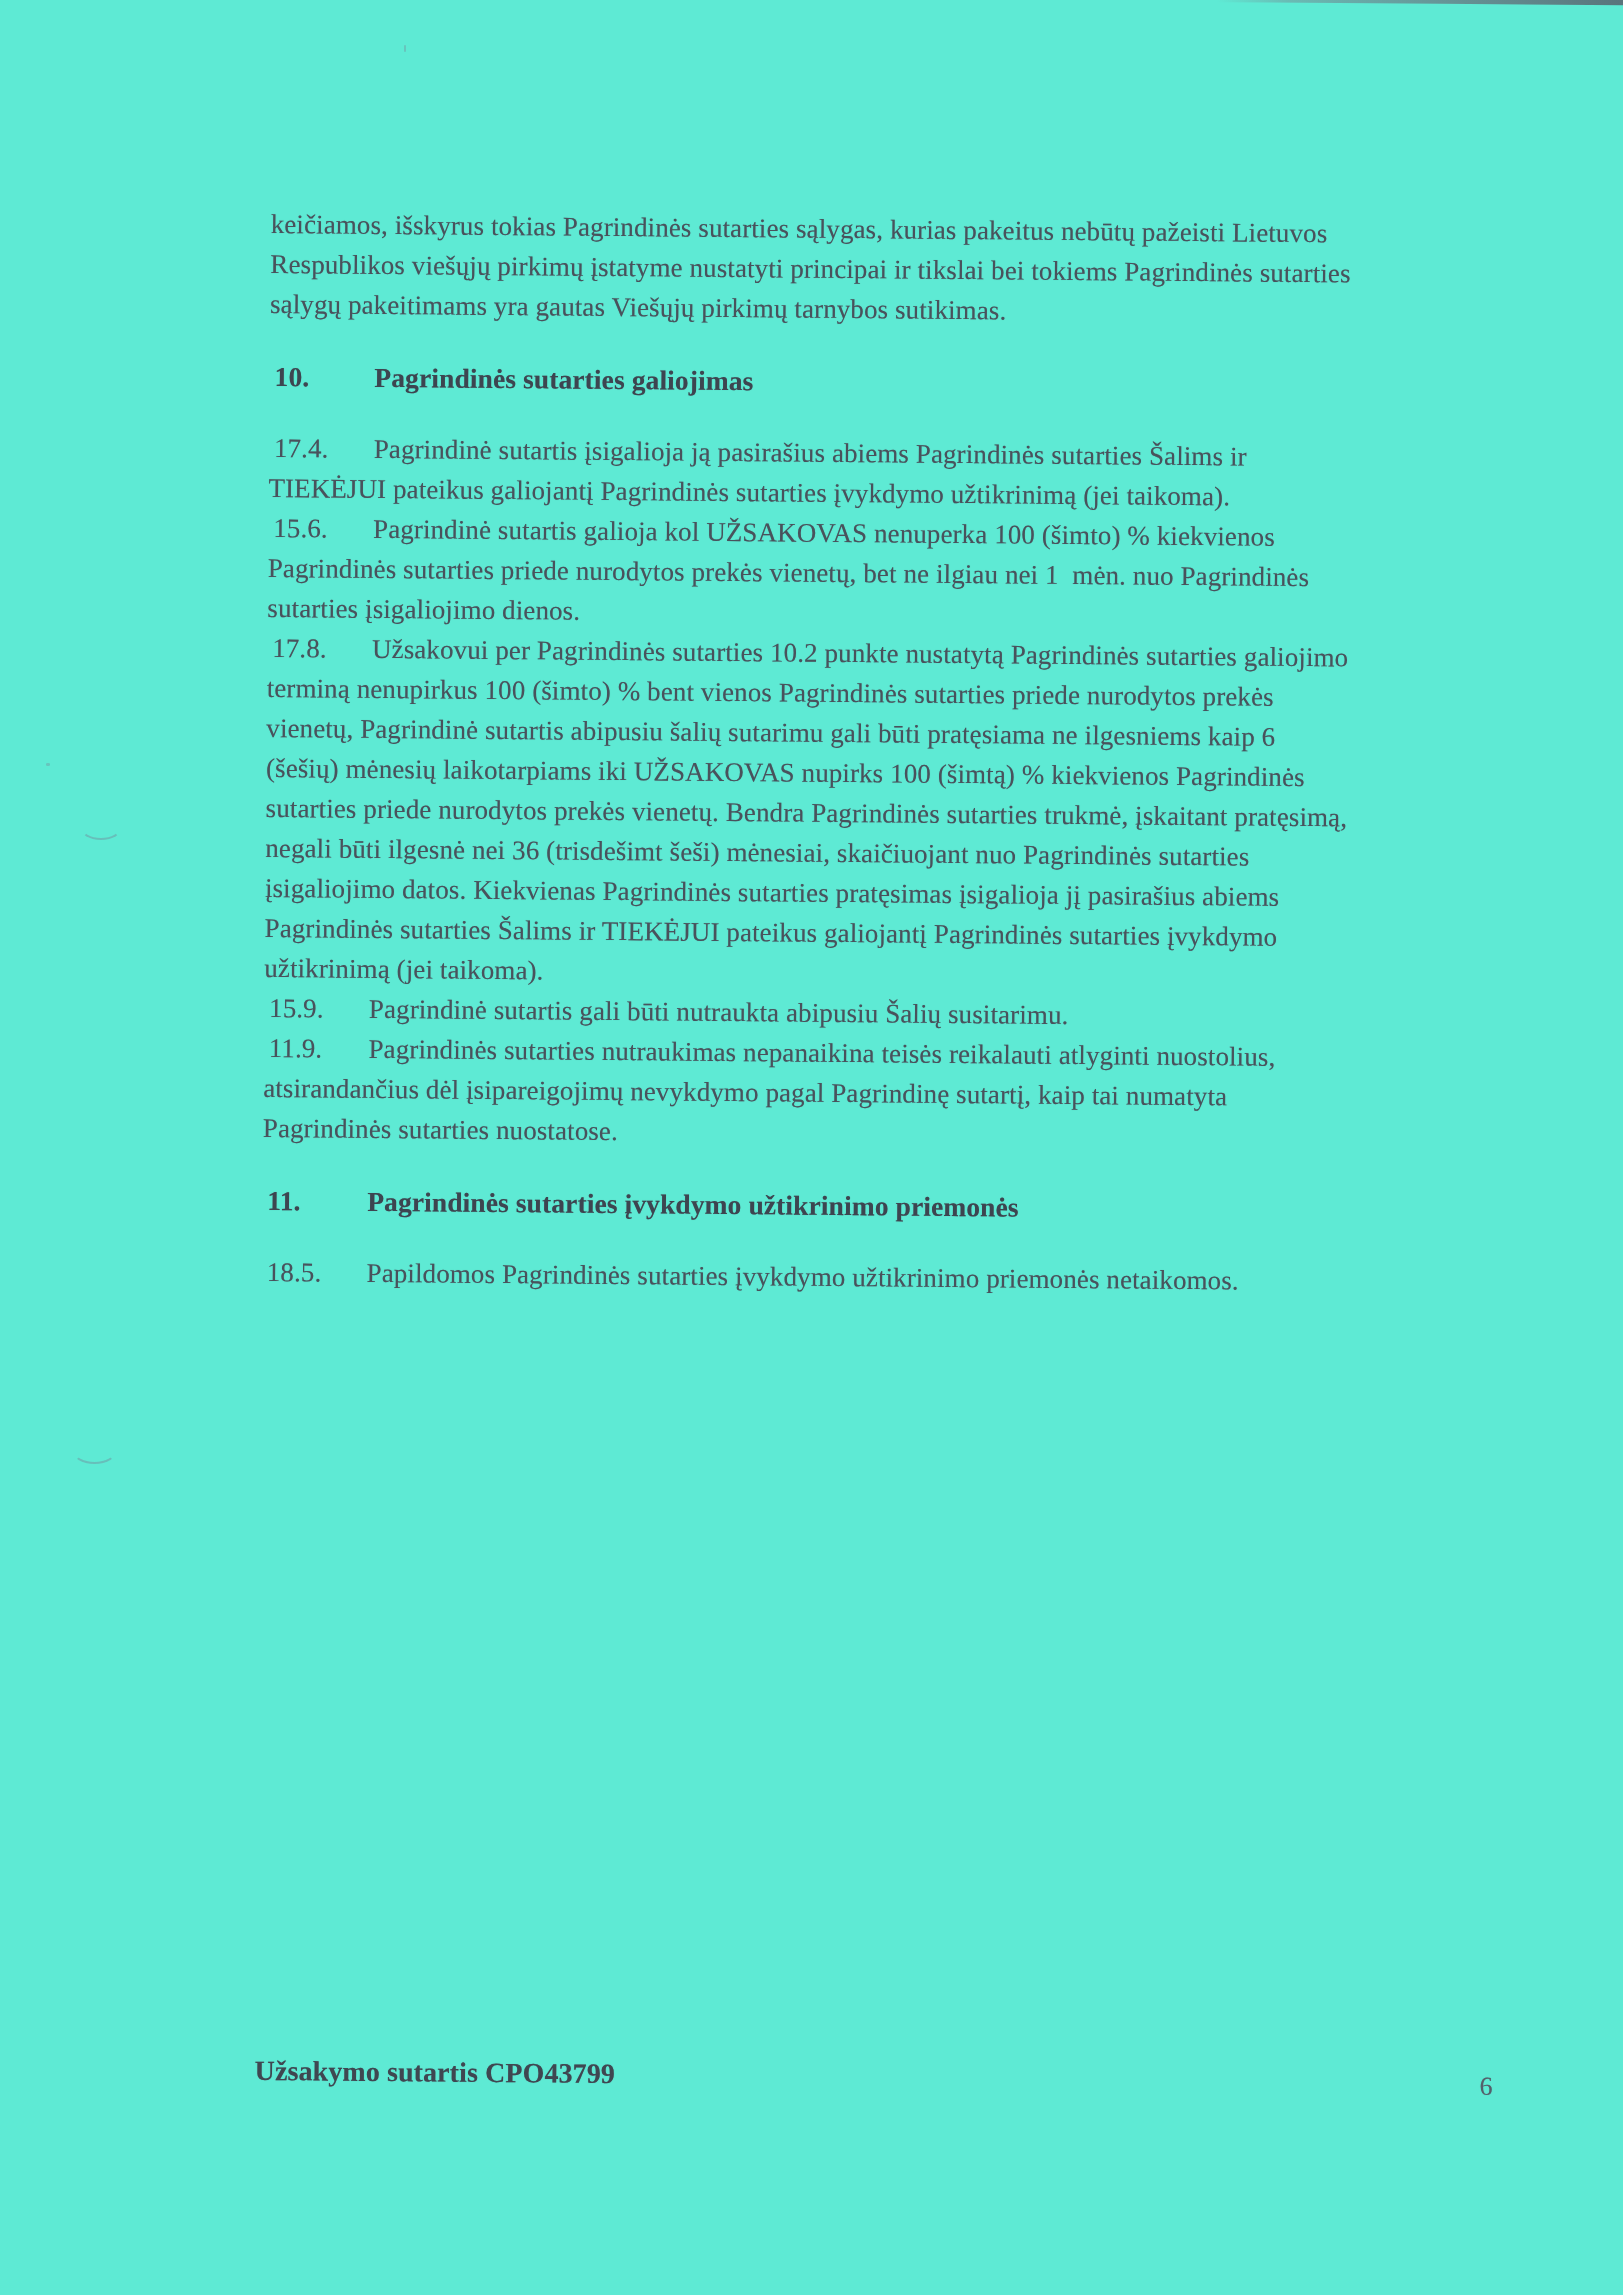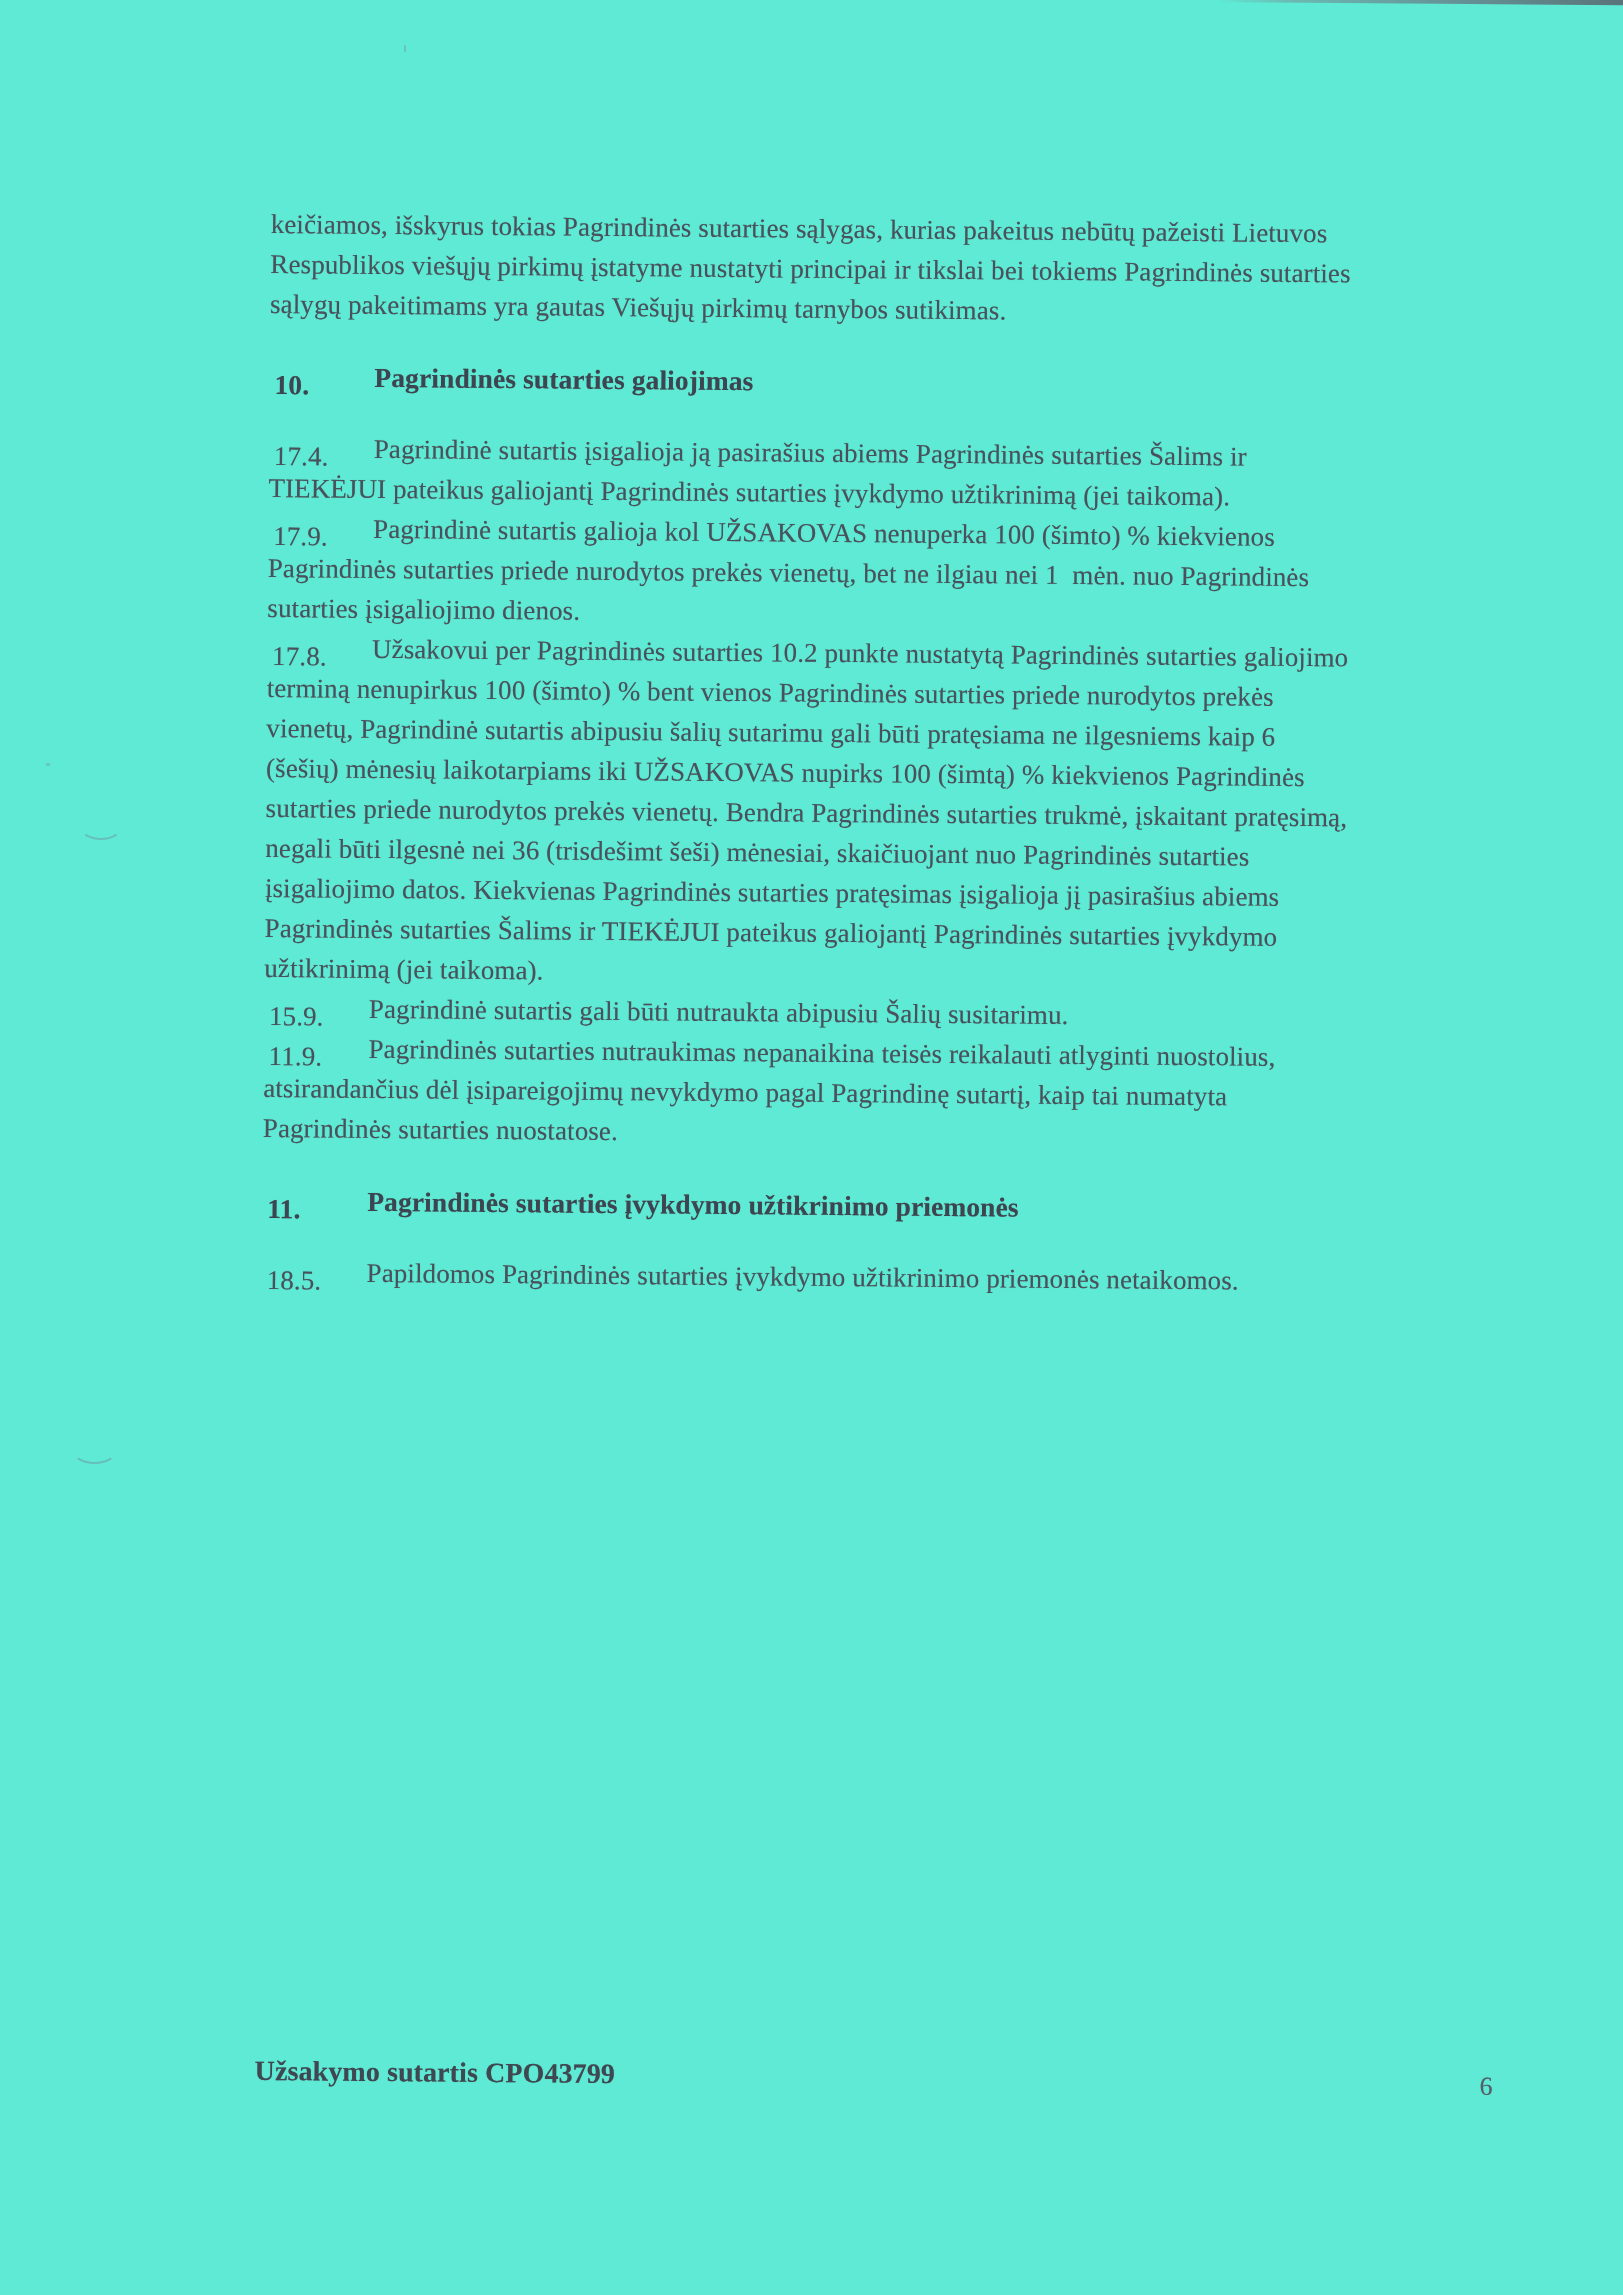--- a/index.html
+++ b/index.html
@@ -65,21 +65,21 @@
     margin: 0;
   }
   .ptext {
     display: block;
     white-space: pre;
   }
   .ptext.indented { text-indent: 105px; }
   .pnum {
     position: absolute;
     left: 5.2px;
-    top: 8px;
+    top: 0;
     white-space: pre;
   }
   .heading {
     position: relative;
     font-weight: bold;
     color: #3d4550;
     font-size: 27.5px;
     margin: 0;
   }
   .heading .ptext { text-indent: 105px; }
@@ -133,21 +133,21 @@
 
     <div class="sp-after-h10"></div>
 
     <div class="para">
       <span class="pnum">17.4.</span>
       <span class="ptext indented">Pagrindinė sutartis įsigalioja ją pasirašius abiems Pagrindinės sutarties Šalims ir
 TIEKĖJUI pateikus galiojantį Pagrindinės sutarties įvykdymo užtikrinimą (jei taikoma).</span>
     </div>
 
     <div class="para">
-      <span class="pnum">17.9.</span>
+      <span class="pnum">15.6.</span>
       <span class="ptext indented">Pagrindinė sutartis galioja kol UŽSAKOVAS nenuperka 100 (šimto) % kiekvienos
 Pagrindinės sutarties priede nurodytos prekės vienetų, bet ne ilgiau nei 1  mėn. nuo Pagrindinės
 sutarties įsigaliojimo dienos.</span>
     </div>
 
     <div class="para">
       <span class="pnum">17.8.</span>
       <span class="ptext indented">Užsakovui per Pagrindinės sutarties 10.2 punkte nustatytą Pagrindinės sutarties galiojimo
 terminą nenupirkus 100 (šimto) % bent vienos Pagrindinės sutarties priede nurodytos prekės
 vienetų, Pagrindinė sutartis abipusiu šalių sutarimu gali būti pratęsiama ne ilgesniems kaip 6

